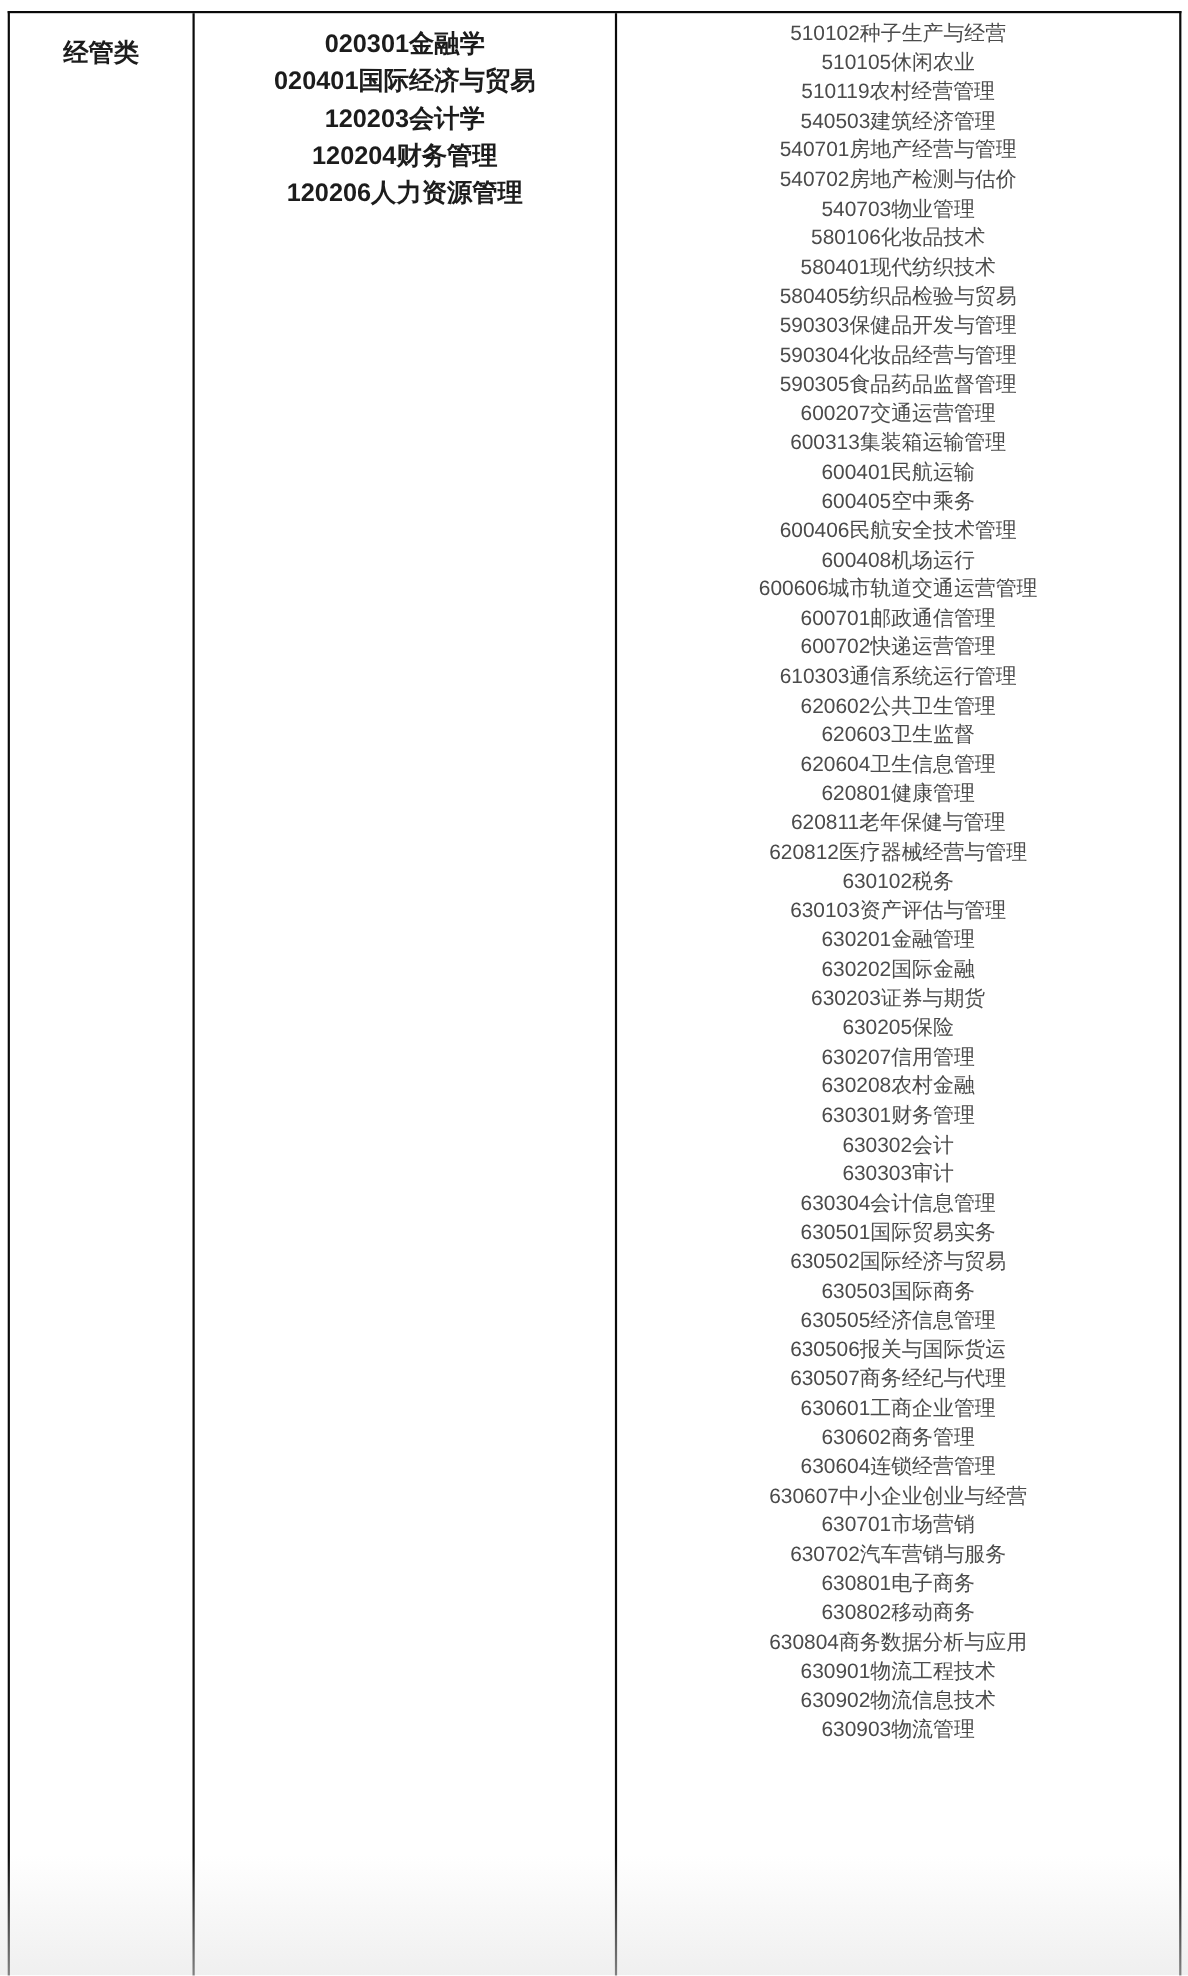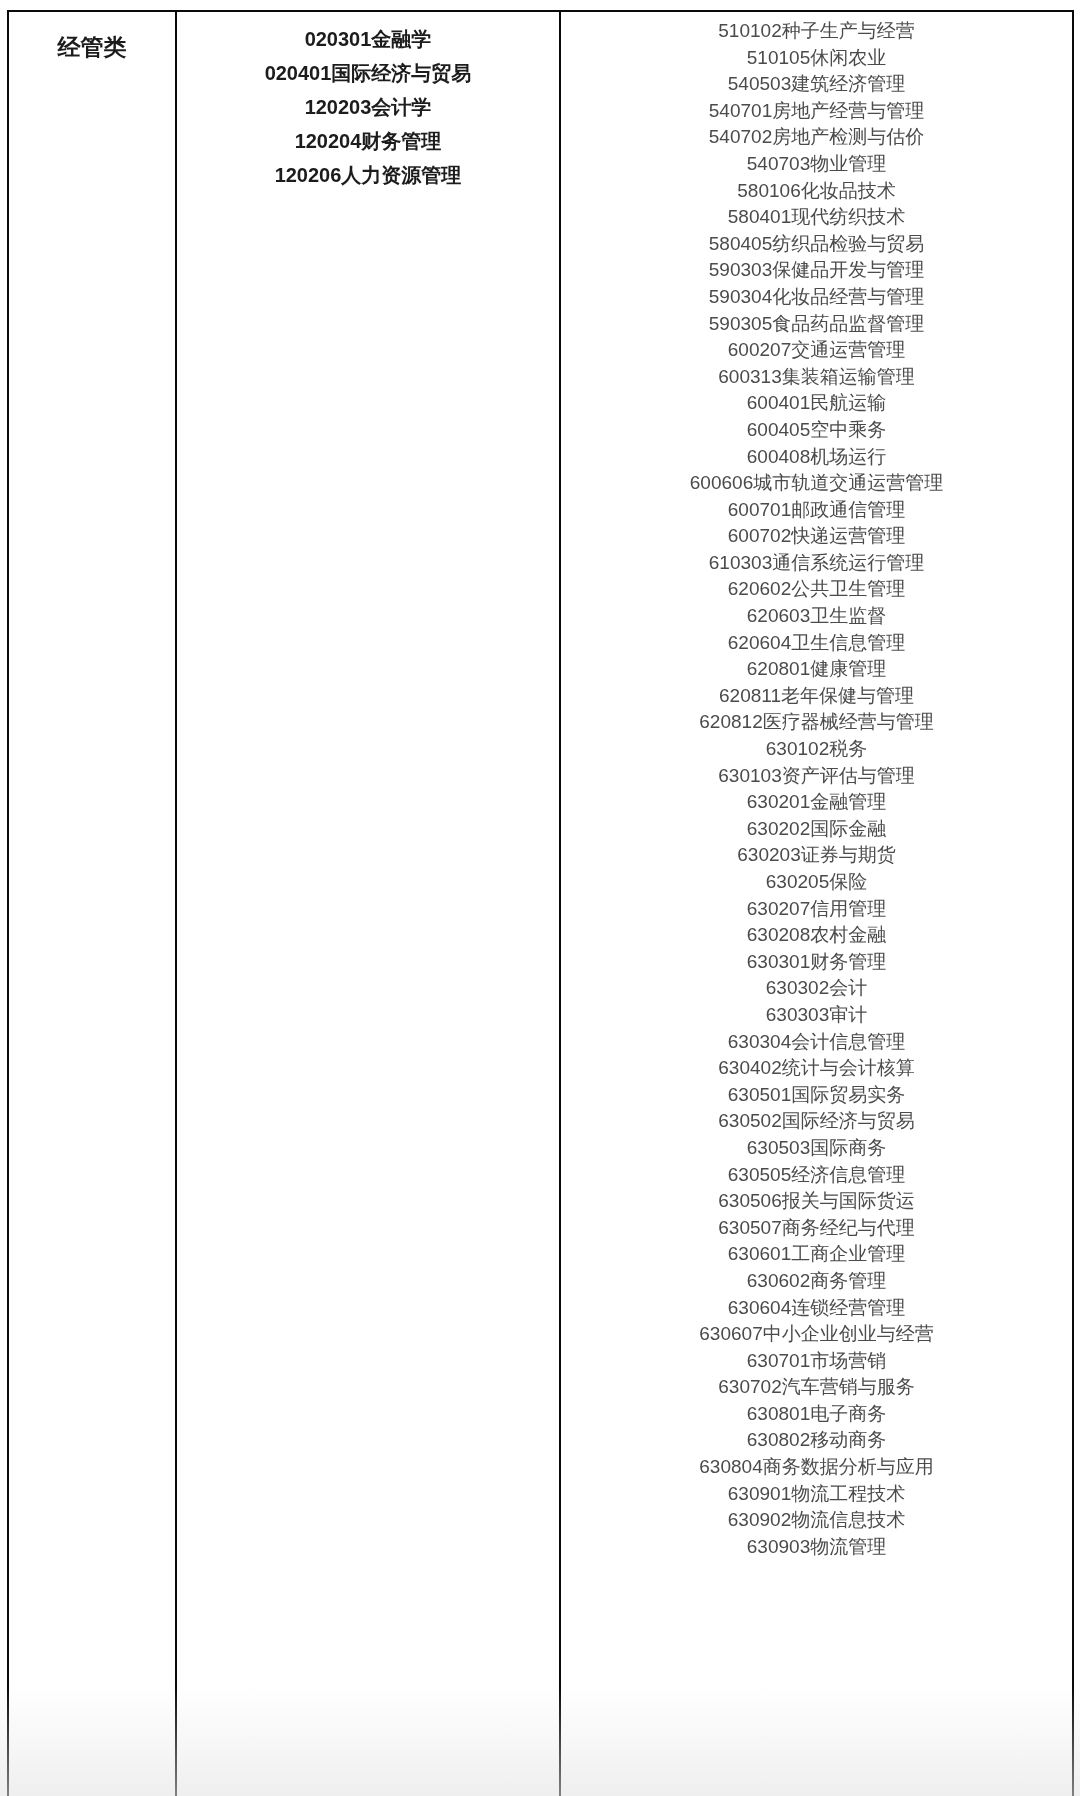--- a/index.html
+++ b/index.html
@@ -44,21 +44,21 @@
   .cell-undergrad {
     width: 384px;
     border-right: 2px solid #0a0a0a;
     padding-top: 10px;
   }
   .cell-college {
     flex: 1;
     padding-top: 6px;
   }
   .undergrad-line {
-    font-size: 20px;
+    font-size: 23px;
     font-weight: bold;
     line-height: 34px;
     color: #1c1c1c;
     white-space: nowrap;
   }
   .college-line {
     font-size: 19px;
     font-weight: 400;
     line-height: 26.6px;
     color: #4b4b4b;
@@ -88,34 +88,36 @@
         <div class="undergrad-line">020301金融学</div>
         <div class="undergrad-line">020401国际经济与贸易</div>
         <div class="undergrad-line">120203会计学</div>
         <div class="undergrad-line">120204财务管理</div>
         <div class="undergrad-line">120206人力资源管理</div>
       </div>
 
     <div class="cell cell-college">
         <div class="college-line">510102种子生产与经营</div>
         <div class="college-line">510105休闲农业</div>
+        <div class="college-line">510119农村经营管理</div>
         <div class="college-line">540503建筑经济管理</div>
         <div class="college-line">540701房地产经营与管理</div>
         <div class="college-line">540702房地产检测与估价</div>
         <div class="college-line">540703物业管理</div>
         <div class="college-line">580106化妆品技术</div>
         <div class="college-line">580401现代纺织技术</div>
         <div class="college-line">580405纺织品检验与贸易</div>
         <div class="college-line">590303保健品开发与管理</div>
         <div class="college-line">590304化妆品经营与管理</div>
         <div class="college-line">590305食品药品监督管理</div>
         <div class="college-line">600207交通运营管理</div>
         <div class="college-line">600313集装箱运输管理</div>
         <div class="college-line">600401民航运输</div>
         <div class="college-line">600405空中乘务</div>
+        <div class="college-line">600406民航安全技术管理</div>
         <div class="college-line">600408机场运行</div>
         <div class="college-line">600606城市轨道交通运营管理</div>
         <div class="college-line">600701邮政通信管理</div>
         <div class="college-line">600702快递运营管理</div>
         <div class="college-line">610303通信系统运行管理</div>
         <div class="college-line">620602公共卫生管理</div>
         <div class="college-line">620603卫生监督</div>
         <div class="college-line">620604卫生信息管理</div>
         <div class="college-line">620801健康管理</div>
         <div class="college-line">620811老年保健与管理</div>
@@ -125,21 +127,20 @@
         <div class="college-line">630201金融管理</div>
         <div class="college-line">630202国际金融</div>
         <div class="college-line">630203证券与期货</div>
         <div class="college-line">630205保险</div>
         <div class="college-line">630207信用管理</div>
         <div class="college-line">630208农村金融</div>
         <div class="college-line">630301财务管理</div>
         <div class="college-line">630302会计</div>
         <div class="college-line">630303审计</div>
         <div class="college-line">630304会计信息管理</div>
-        <div class="college-line">630402统计与会计核算</div>
         <div class="college-line">630501国际贸易实务</div>
         <div class="college-line">630502国际经济与贸易</div>
         <div class="college-line">630503国际商务</div>
         <div class="college-line">630505经济信息管理</div>
         <div class="college-line">630506报关与国际货运</div>
         <div class="college-line">630507商务经纪与代理</div>
         <div class="college-line">630601工商企业管理</div>
         <div class="college-line">630602商务管理</div>
         <div class="college-line">630604连锁经营管理</div>
         <div class="college-line">630607中小企业创业与经营</div>

